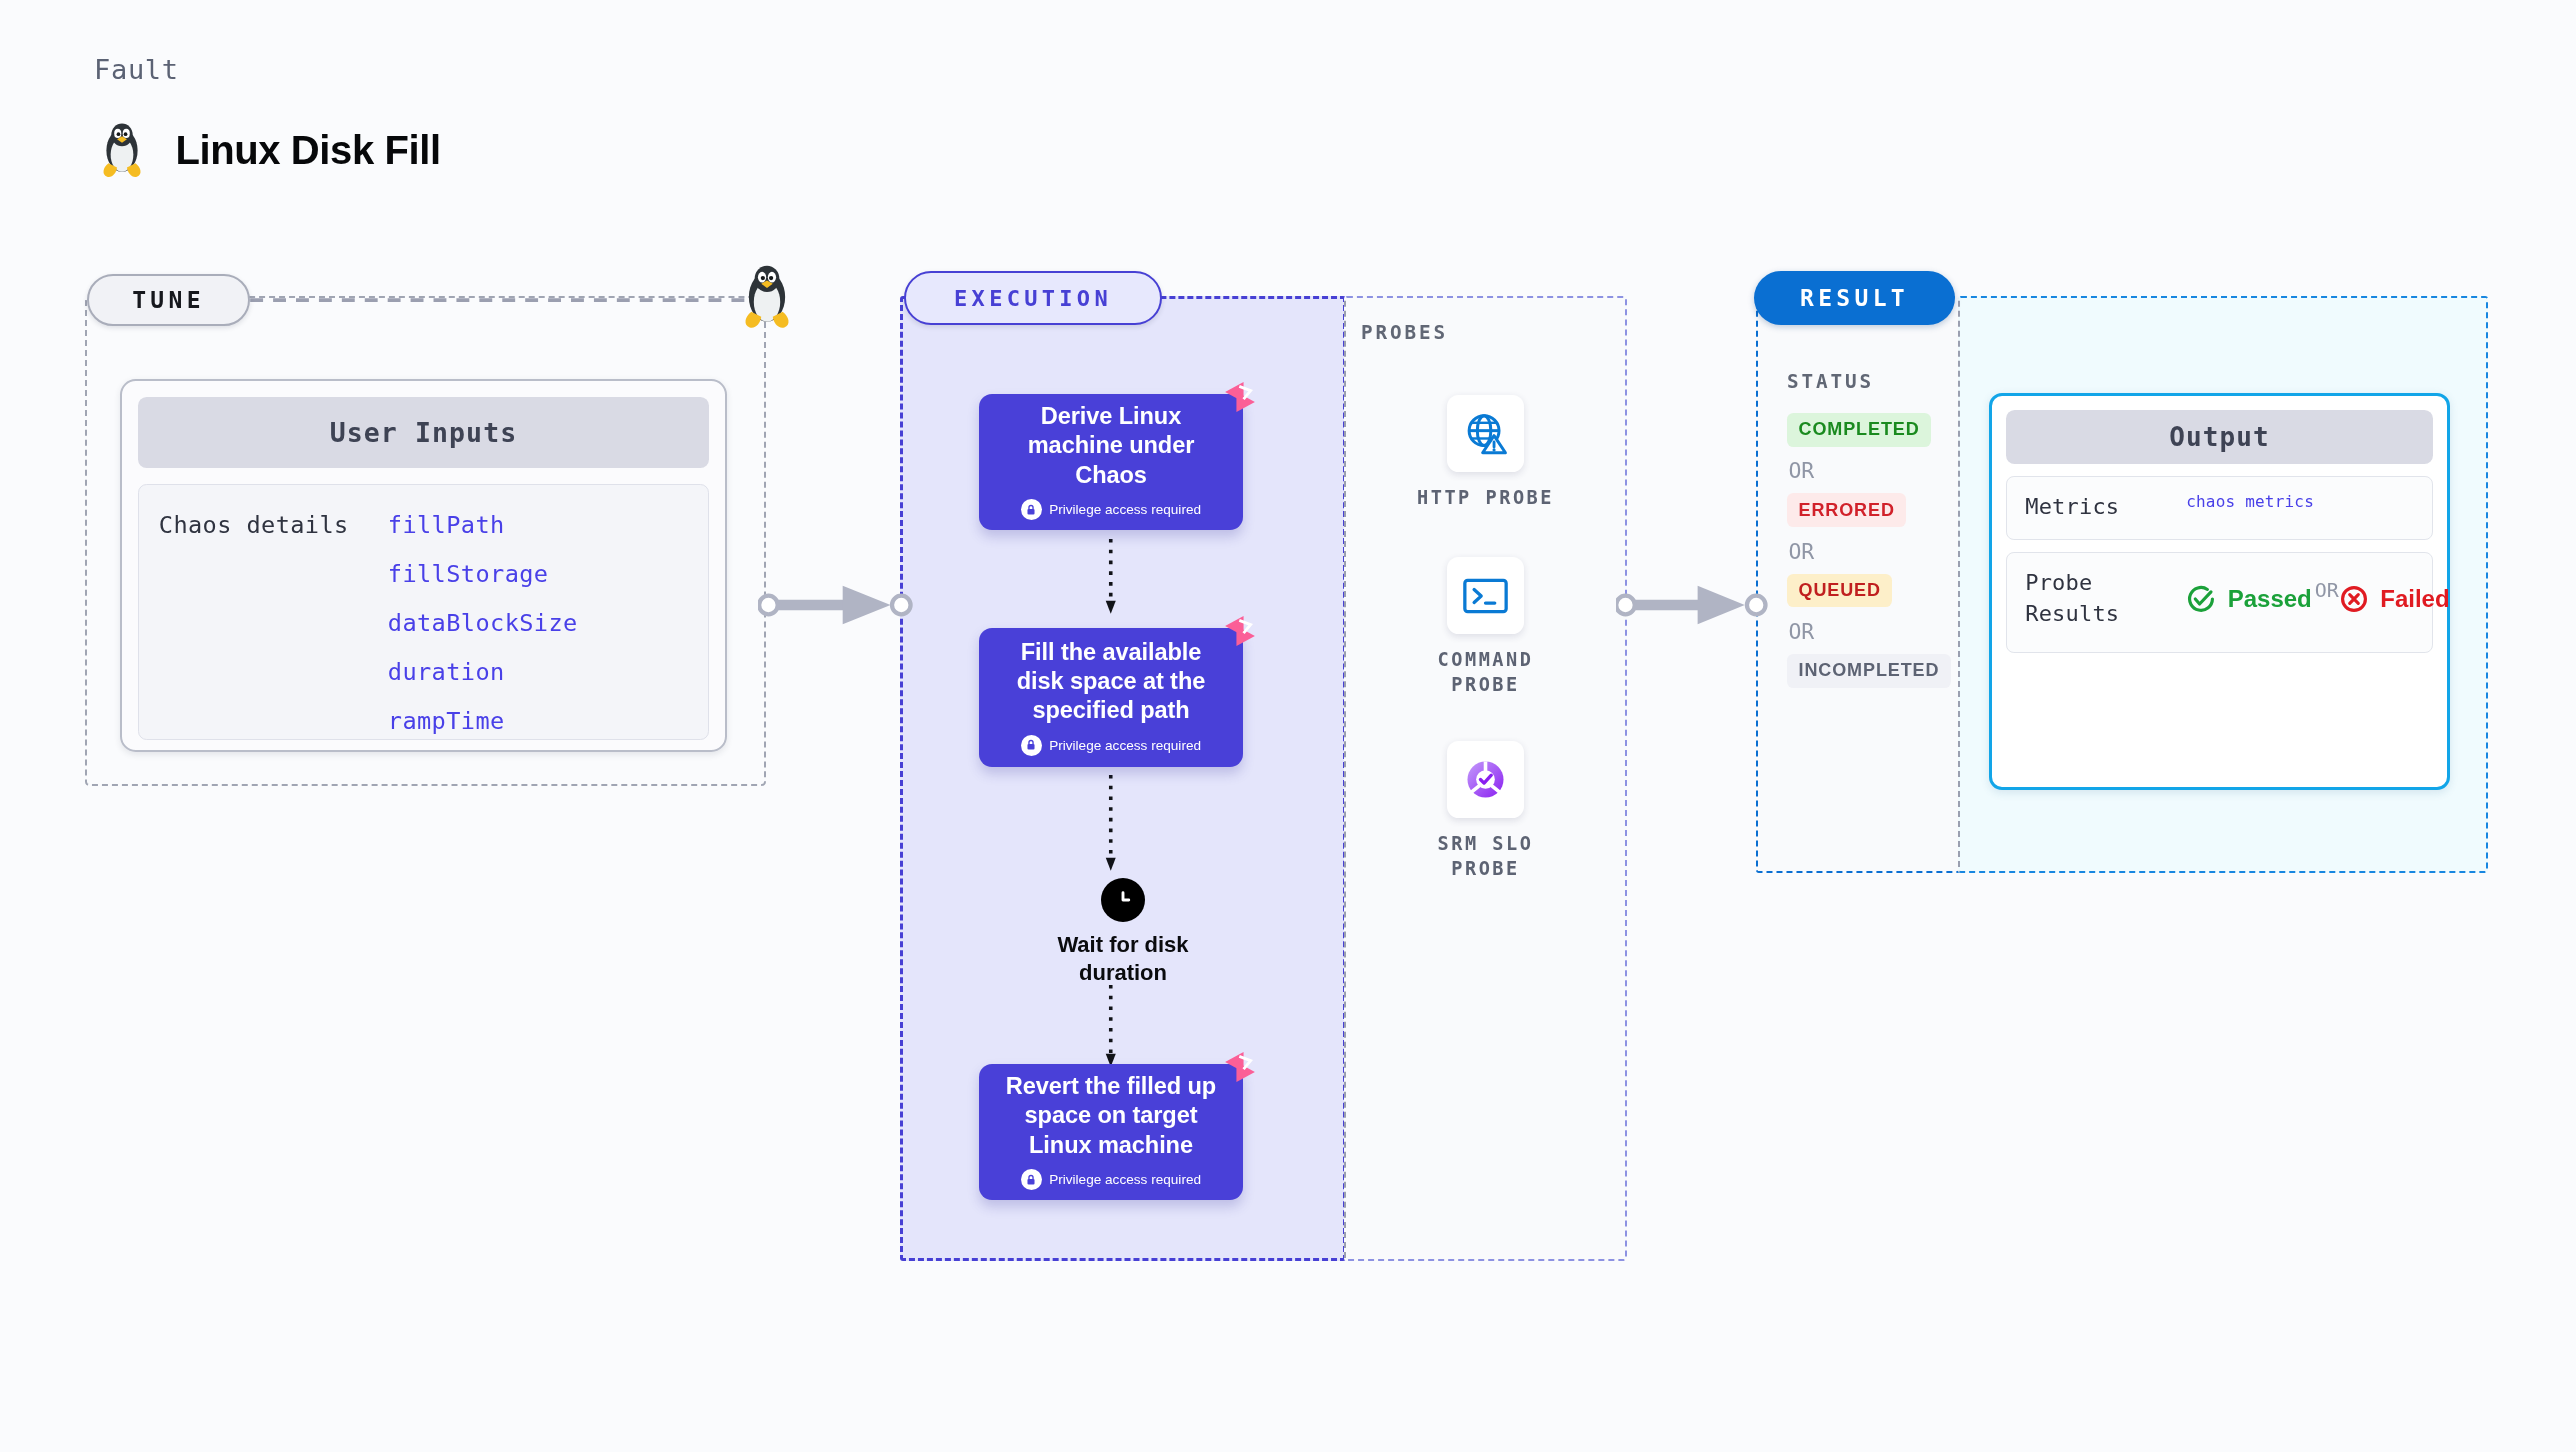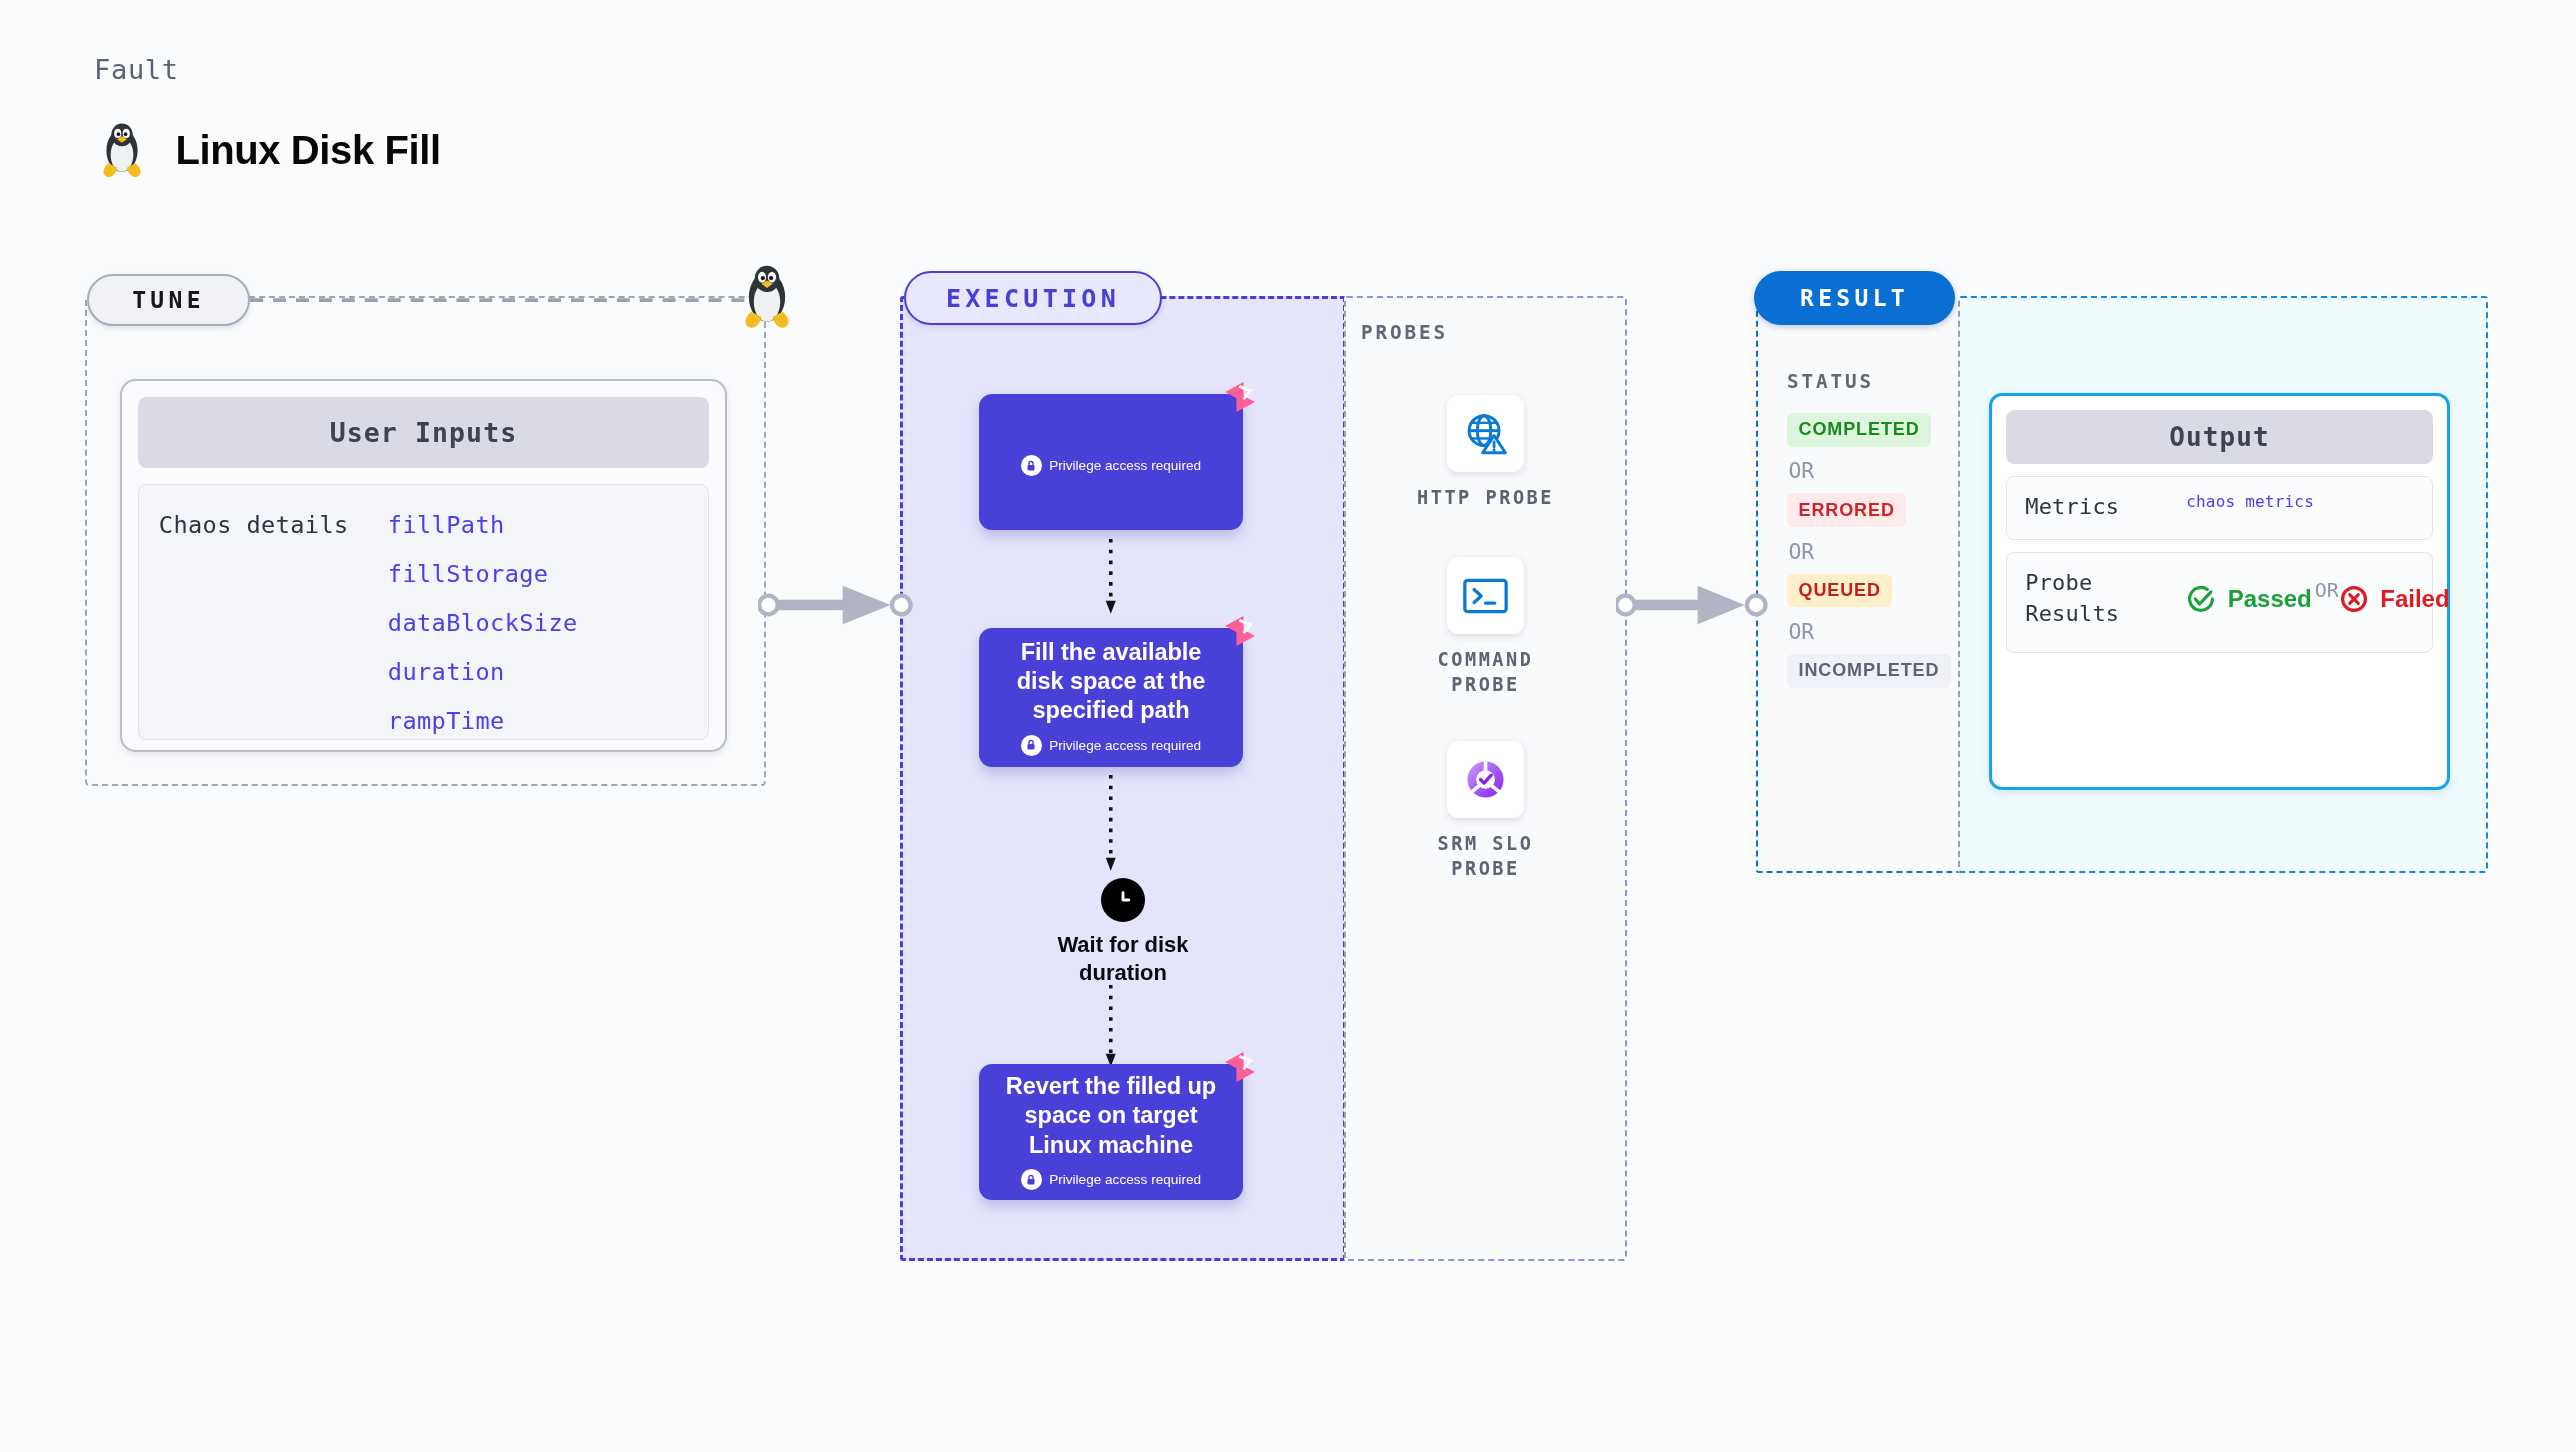--- a/index.html
+++ b/index.html
@@ -44,21 +44,21 @@
   }
   .pill-tune {
     left: 87px; top: 274px; width: 163px; height: 52px;
     background: #f1f2f6; border: 2.1px solid #a9adba;
     color: #16181d; font-size: 23px;
     box-shadow: 0 2.1px 5px rgba(30,35,60,.13);
   }
   .pill-exec {
     left: 904px; top: 271px; width: 258px; height: 54px;
     background: #e7e8fd; border: 2.9px solid #4740d4;
-    color: #4740d4; font-size: 25px;
+    color: #4740d4; font-size: 22px;
     box-shadow: 0 2.1px 5px rgba(30,35,60,.13);
   }
   .pill-result {
     left: 1754px; top: 271px; width: 201px; height: 54px;
     background: #0a6fd2; border: none;
     color: #ffffff; font-size: 23px;
     box-shadow: 0 2.1px 6.4px rgba(10,60,120,.25);
   }
 
   
@@ -319,20 +319,21 @@
   <div class="pill pill-exec">EXECUTION</div>
 
   <div class="step-card" style="left:979px;top:394px;width:264px;height:136px;">
     <span class="pink-badge">
       <svg width="44" height="44" viewBox="0 0 62 62">
         <path d="M10 24 L36 10 L36 38 Z" fill="#fb5f97"></path>
         <path d="M52 38 L26 52 L26 24 Z" fill="#fb5f97"></path>
         <path d="M30 16 L46 22 L36 34" fill="none" stroke="#ffffff" stroke-width="4"></path>
       </svg>
     </span>
+    <div class="step-title">Derive Linux machine under Chaos</div>
     <div class="step-priv">
       <span class="lock-badge">
         <svg width="12" height="12" viewBox="0 0 17 17">
           <rect x="3.5" y="7" width="10" height="8" rx="1.6" fill="#4940d8"></rect>
           <path d="M5.6 7 V5 a2.9 2.9 0 0 1 5.8 0 V7" fill="none" stroke="#4940d8" stroke-width="1.9"></path>
         </svg>
       </span>
       <span class="step-priv-text">Privilege access required</span>
     </div>
   </div>

